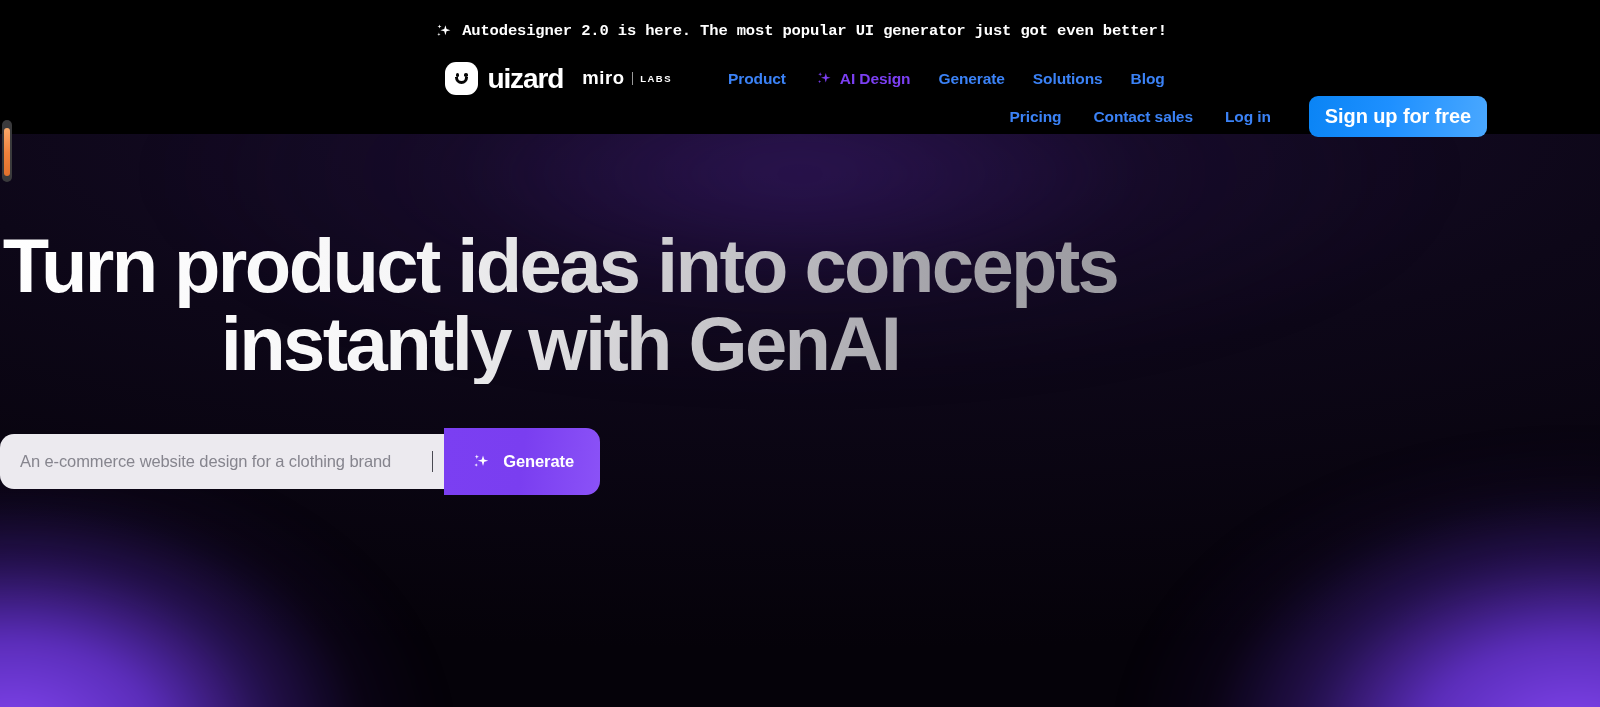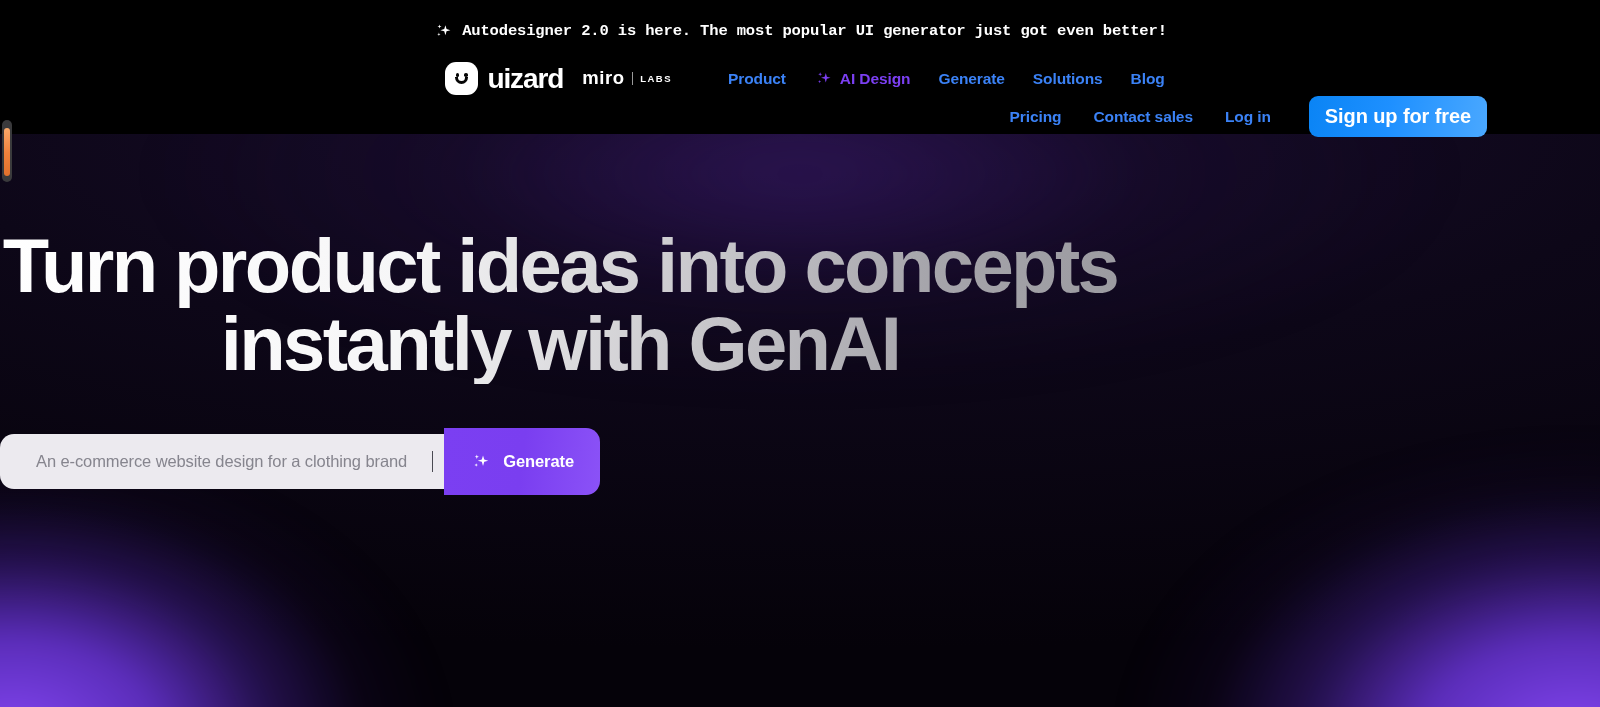--- a/index.html
+++ b/index.html
@@ -154,21 +154,21 @@
     margin-top:50px;
     display:flex; align-items:center;
     width:600px; height:55px;
     border-radius:14px;
   }
   .prompt-input {
     flex:1 1 auto; height:55px;
     background:#eceaef;
     border:none; outline:none;
     border-radius:14px 0 0 14px;
-    padding:0 36px;
+    padding:0 20px;
     font-family:"Liberation Sans", sans-serif;
     font-size:16.5px; letter-spacing:-0.1px;
     color:#701a75;
   }
   .prompt-input::placeholder { color:#86858e; }
   .caret {
     width:1.4px; height:21px; background:#4a4a52;
     margin-left:-12px; margin-right:11px; flex:0 0 auto;
     align-self:center;
   }

